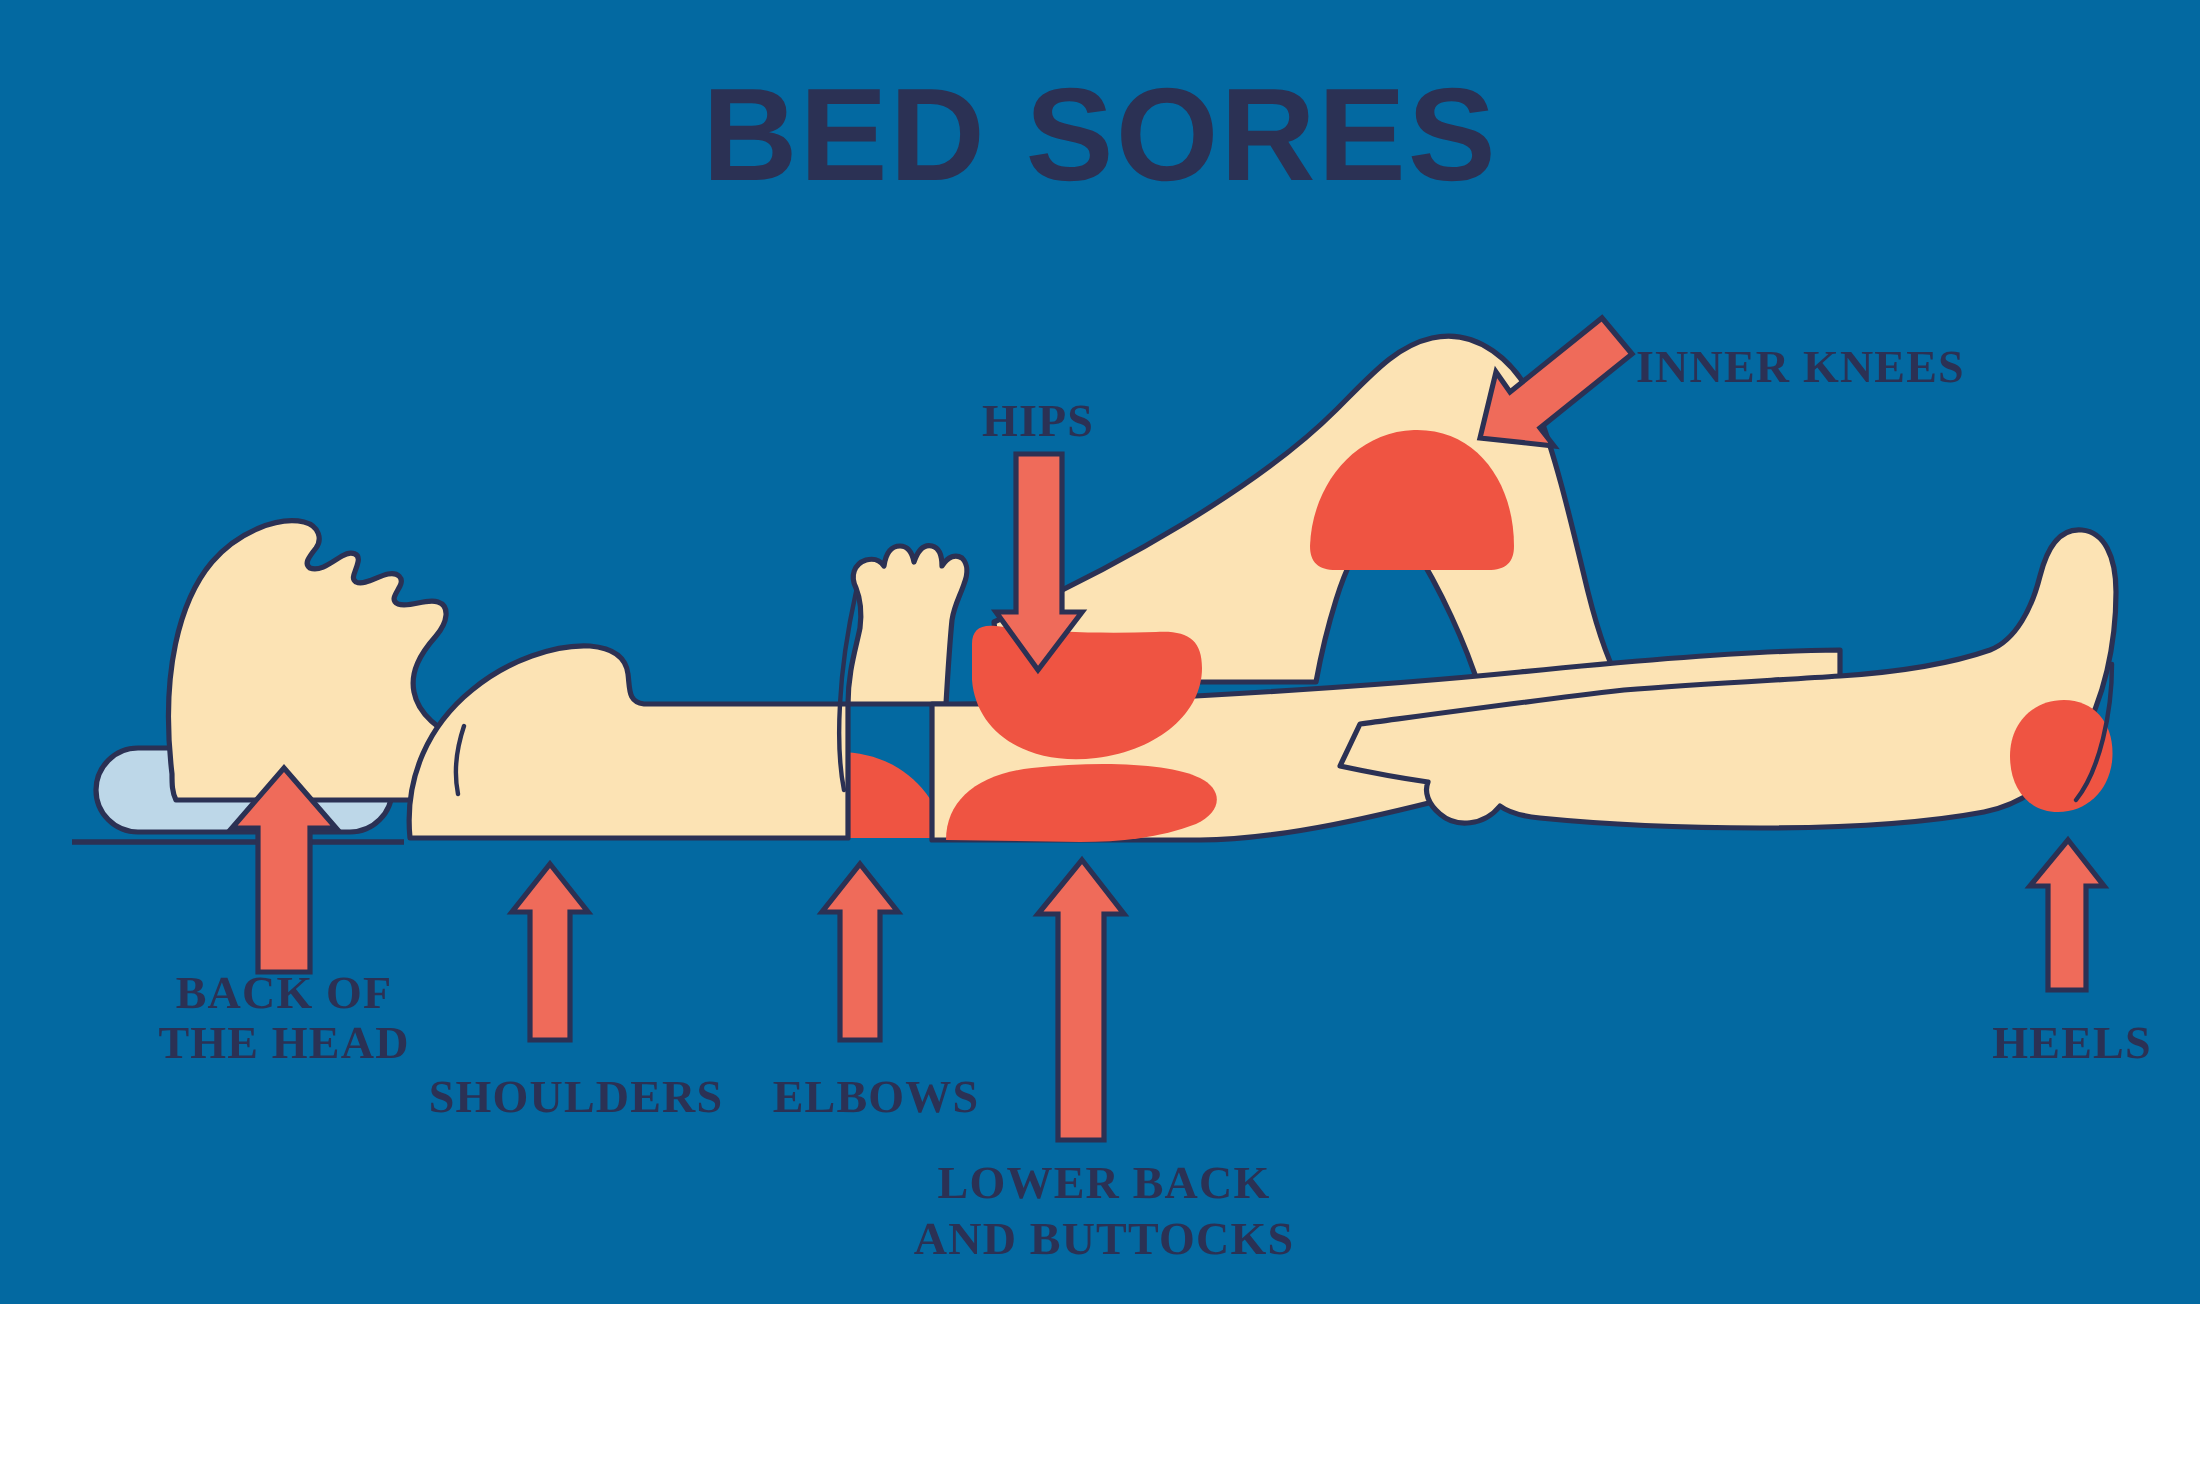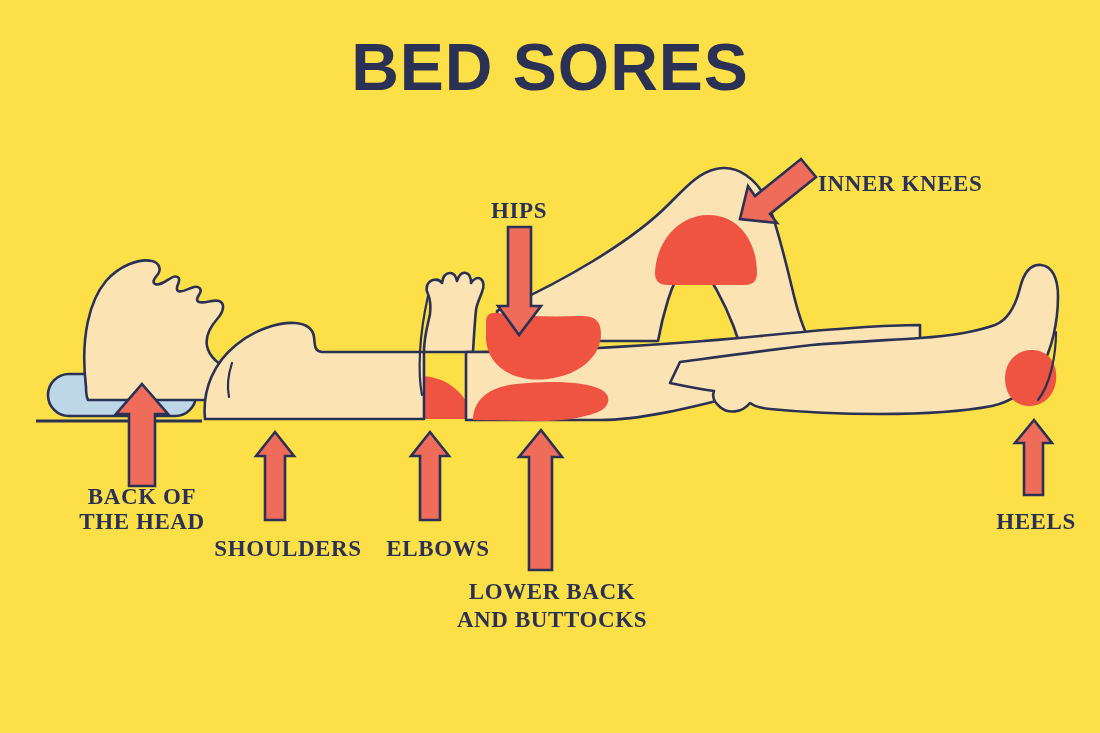--- a/index.html
+++ b/index.html
@@ -10,22 +10,22 @@
   }
   body {
     width: 1100px;
     height: 733px;
     font-family: "Liberation Serif", "DejaVu Serif", serif;
     overflow: hidden;
   }
   #diagram-root {
     position: relative;
     width: 1100px;
-    height: 733px;
-    background: #fde047;
+    height: 652px;
+    background: #0369a1;
   }
   svg#figure {
     position: absolute;
     left: 0;
     top: 0;
     width: 1100px;
     height: 733px;
     display: block;
   }
   .title-text {

